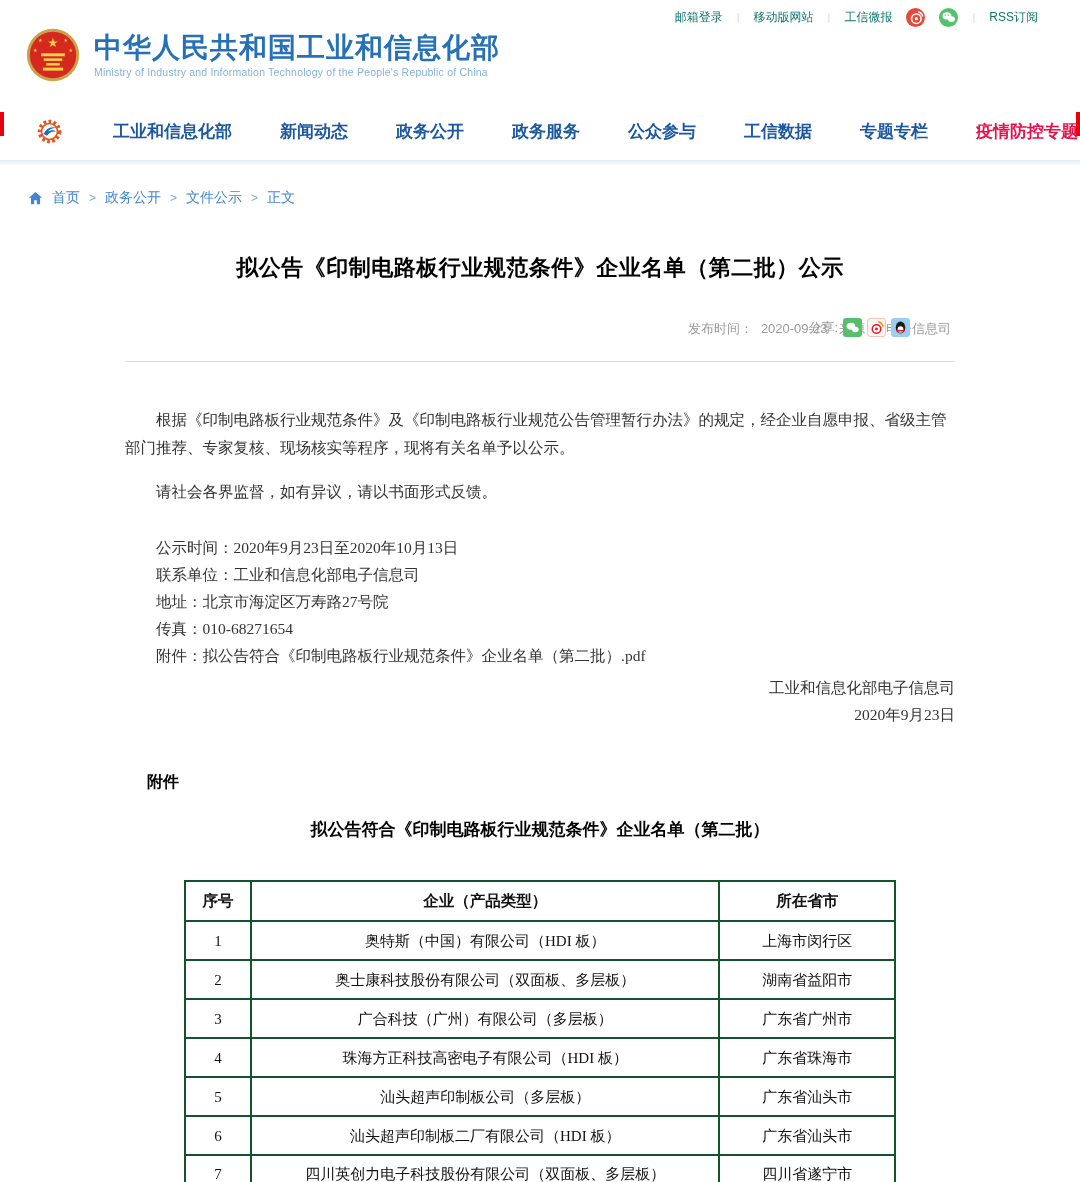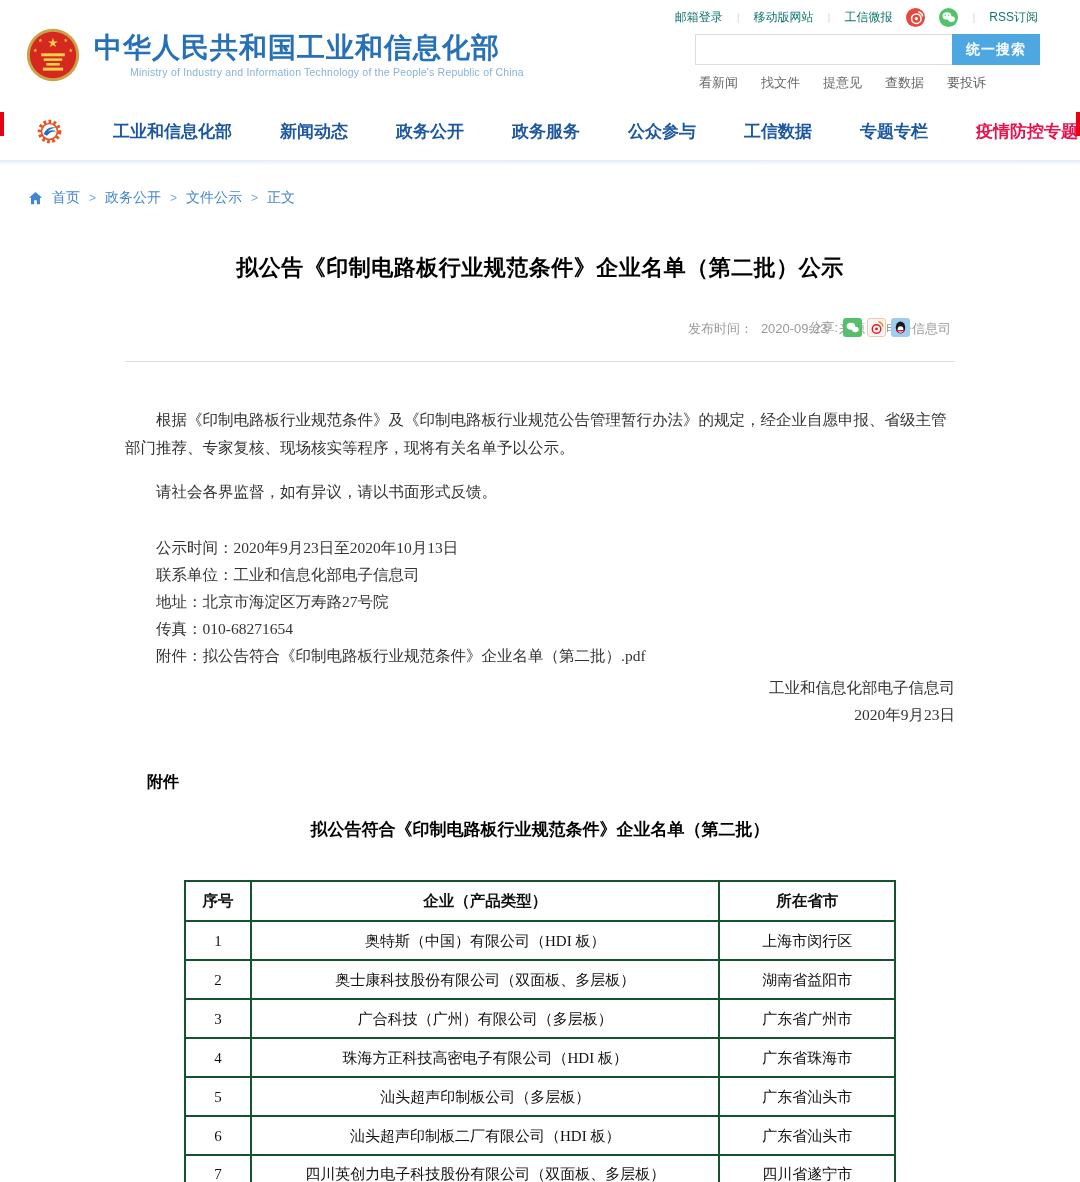--- a/index.html
+++ b/index.html
@@ -16,21 +16,21 @@
   }
   .topbar a { color:#0f766e; text-decoration:none; cursor:pointer; }
   .topbar .sep { color:#d8d8d8; font-size:11px; }
   .circle-icon { width:19px; height:19px; border-radius:50%; display:inline-flex; align-items:center; justify-content:center; cursor:pointer; }
   
   .masthead { height:76px; position:relative; }
   .brand { position:absolute; left:26px; top:2px; display:flex; align-items:center; }
   .emblem { width:54px; height:54px; }
   .brand-text { margin-left:14px; }
   .brand-cn { font-size:28px; font-weight:bold; color:#2570b7; letter-spacing:1px; line-height:30px; }
-  .brand-en { font-size:10.5px; color:#85b2da; margin-top:3px; letter-spacing:.2px;margin-left:36px; }
+  .brand-en { font-size:10.5px; color:#85b2da; margin-top:3px; letter-spacing:.2px; }
   .search-zone { position:absolute; right:40px; top:8px; width:345px; }
   .search-row { display:flex; }
   .search-input {
     flex:1; height:31px; border:1px solid #dcdcdc; border-right:none;
     padding:0 8px; font-size:13px; outline:none;
   }
   .search-btn {
     width:88px; height:31px; background:#4da7e0; color:#fff; border:none;
     font-size:14px; font-weight:bold; cursor:pointer; letter-spacing:1px;
   }
@@ -119,33 +119,20 @@
       <rect x="18" y="30" width="28" height="3.5" fill="#f7d04b"></rect>
       <rect x="21" y="36" width="22" height="3" fill="#f7d04b"></rect>
       <rect x="24" y="41.5" width="16" height="3" fill="#f7d04b"></rect>
       <rect x="20" y="47" width="24" height="3.5" fill="#f7d04b"></rect>
     </svg>
     <div class="brand-text">
       <div class="brand-cn">中华人民共和国工业和信息化部</div>
       <div class="brand-en">Ministry of Industry and Information Technology of the People's Republic of China</div>
     </div>
   </div>
-  <div class="search-zone">
-    <div class="search-row">
-      <input class="search-input" type="text" value="" style="">
-      <button class="search-btn">统一搜索</button>
-    </div>
-    <div class="quick-links">
-      <span>看新闻</span>
-      <span>找文件</span>
-      <span>提意见</span>
-      <span>查数据</span>
-      <span>要投诉</span>
-    </div>
-  </div>
 </div>
 
 <div class="mainnav">
   <svg class="nav-logo" viewBox="0 0 32 32">
     <circle cx="16" cy="16" r="11" fill="none" stroke="#e8541e" stroke-width="6" stroke-dasharray="3 2.6"></circle>
     <circle cx="16" cy="16" r="9.5" fill="#fff" stroke="#e8541e" stroke-width="2"></circle>
     <path d="M9 19 Q14 8 25 12 Q18 11 14 16 Q20 13 24 16 Q17 15 13 21 Z" fill="#1c6fbb"></path>
   </svg>
   <a class="nav-item">工业和信息化部</a>
   <a class="nav-item">新闻动态</a>

